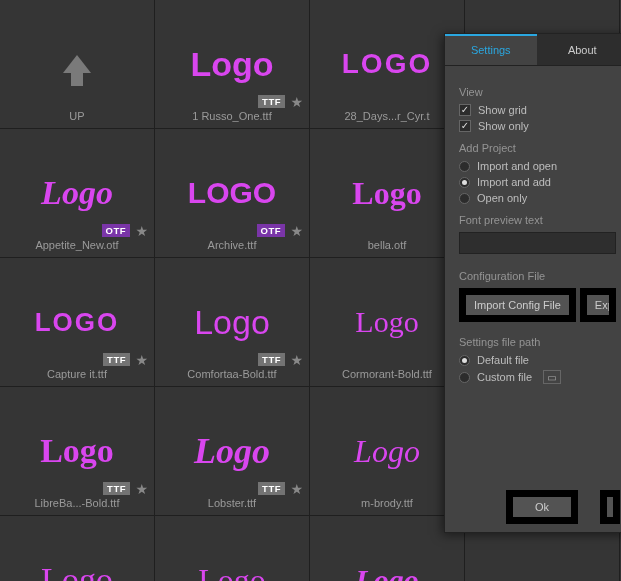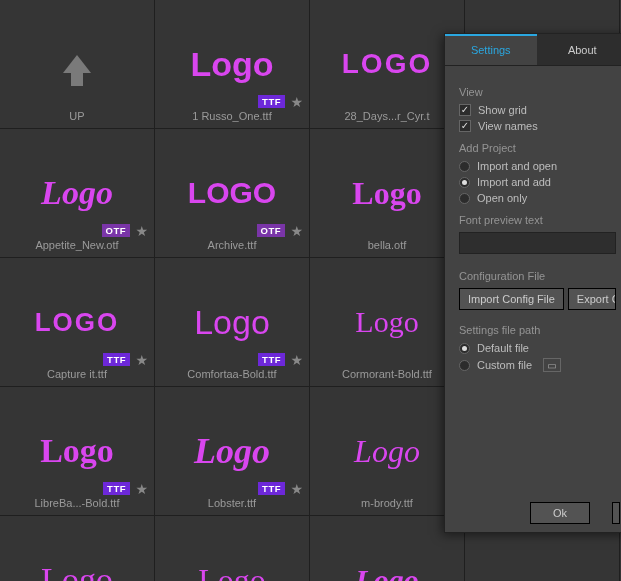--- a/index.html
+++ b/index.html
@@ -64,21 +64,21 @@
   .badge {
     position: absolute;
     right: 24px;
     bottom: 20px;
     font-size: 9.5px;
     font-weight: bold;
     color: #fff;
     padding: 1px 4px;
     letter-spacing: 0.5px;
   }
-  .badge.ttf { background: #6d28d9; margin-left: 12px; }
+  .badge.ttf { background: #737373; margin-left: 12px; }
   .badge.otf { background: #7a35a8; }
   .star {
     position: absolute;
     right: 6px;
     bottom: 18px;
     font-size: 14px;
     color: #888;
   }
   
   .panel {
@@ -139,21 +139,21 @@
   .radio.checked::before{
     content:""; width:5px;height:5px;border-radius:50%;background:#ddd;
   }
   .textinput {
     width: 100%; height:22px;
     background:#2e2e2e; border:1px solid #222;
     margin-top:4px;
   }
   .btnrow { display:flex; gap:4px; margin-top:6px;}
   .btn {
-    background:#535353; border:1px solid #000000;
+    background:#535353; border:7px solid #000000;
     color:#ccc; font-size:11px;
     padding:4px 8px;
     white-space:nowrap;
     cursor:pointer;
   }
   .footer {
     position:absolute; bottom:8px; right:8px;
     display:flex; gap:22px;padding-left:40px;
   }
   .folder-icon{
@@ -270,21 +270,21 @@
   </div>
   <div class="panel-body">
 
     <div class="section-label">View</div>
     <div class="row">
       <div class="chk checked"></div>
       <span class="rowlabel">Show grid</span>
     </div>
     <div class="row">
       <div class="chk checked"></div>
-      <span class="rowlabel">View names</span>
+      <span class="rowlabel">Show only</span>
     </div>
 
     <div class="section-label">Add Project</div>
     <div class="row">
       <div class="radio"></div>
       <span class="rowlabel">Import and open</span>
     </div>
     <div class="row">
       <div class="radio checked"></div>
       <span class="rowlabel">Import and add</span>

